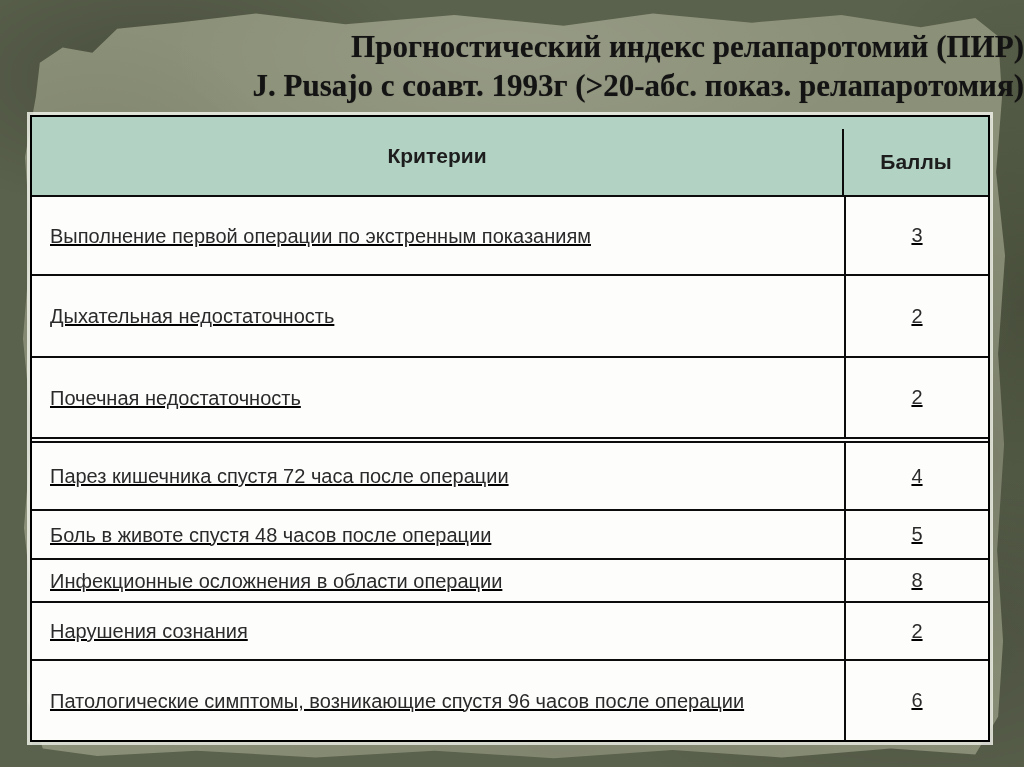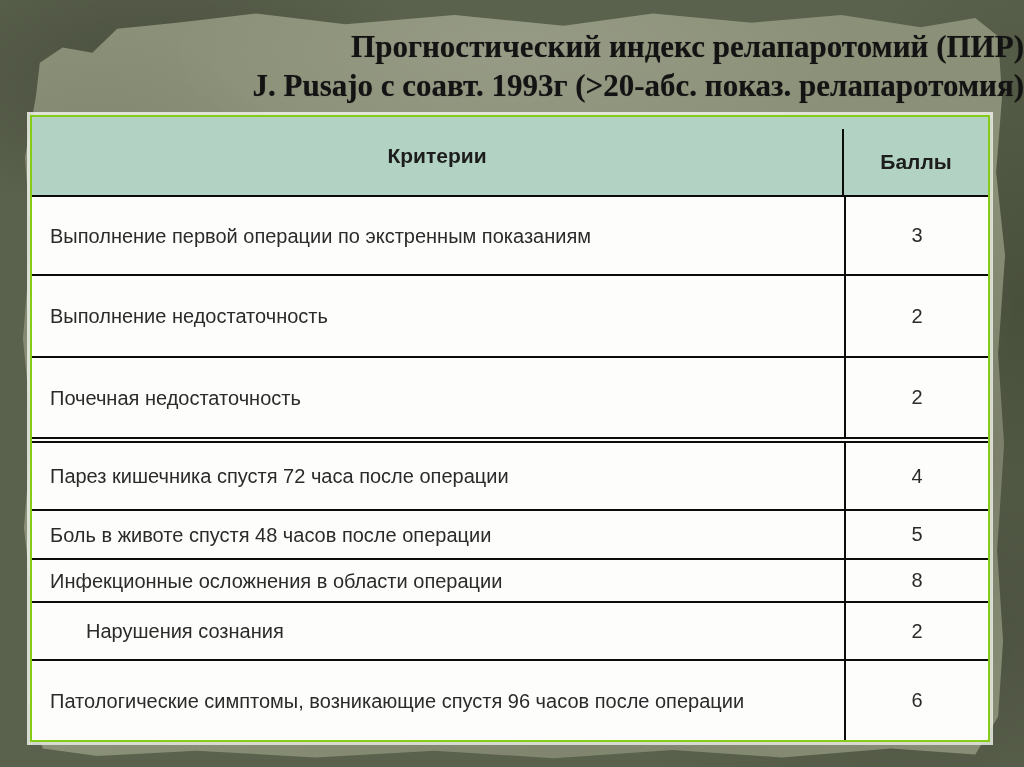--- a/index.html
+++ b/index.html
@@ -33,46 +33,46 @@
     );
   }
   .title{
     position:absolute;left:0;top:27px;width:1024px;text-align:right;
     font-family:"Liberation Serif", serif;font-weight:bold;
     font-size:31px;line-height:39px;color:#131313;
     text-shadow:0 0 1px rgba(0,0,0,0.35);
   }
   .score-table{
     position:absolute;left:30px;top:115px;width:956px;
-    border:2px solid #84cc16;
+    border:2px solid #000000;
     outline:3px solid rgba(238,241,231,0.85);
     background:#0f766e;
     box-shadow:2px 3px 0 rgba(0,0,0,0.35);
   }
   .thead{
     display:flex;height:78px;background:#b2d3c4;
     border-bottom:2px solid #0c0c0c;
   }
   .th{
     display:flex;align-items:center;justify-content:center;
     font-weight:bold;font-size:21px;color:#1d1d1d;
   }
   .th-criteria{flex:1;}
   .th-score{width:144px;border-left:2px solid #0c0c0c;margin-top:12px;}
   #rows{background:#dfe7dc;}
-  .row{display:flex;background:#fdfdfc;box-sizing:border-box;}
+  .row{display:flex;background:#fdfdfc;box-sizing:border-box;text-decoration:underline;}
   .row + .row{border-top:2px solid #0c0c0c;}
   .row.section-start{border-top:6px double #0c0c0c;gap:20px;}
   .row:nth-child(1){height:77px;}
   .row:nth-child(2){height:82px;}
   .row:nth-child(3){height:81px;}
   .row:nth-child(4){height:72px;}
   .row:nth-child(5){height:49px;}
   .row:nth-child(6){height:43px;}
-  .row:nth-child(7){height:58px;padding-left:36px;}
+  .row:nth-child(7){height:58px;}
   .row:nth-child(8){height:81px;text-align:right;}
   .td{display:flex;align-items:center;font-size:20px;color:#2b2b2b;box-sizing:border-box;}
   .td-criteria{flex:1;padding-left:18px;line-height:26px;}
   .td-criteria span{display:inline-block;max-width:700px;}
   .td-score{width:144px;border-left:2px solid #0c0c0c;justify-content:center;}
 </style>
 </head>
 <body>
 
 <div class="paper"></div>
@@ -91,21 +91,21 @@
       <div class="row">
         <div class="td td-criteria">
           <span>Выполнение первой операции по экстренным показаниям</span>
         </div>
         <div class="td td-score">
           <span>3</span>
         </div>
       </div>
       <div class="row">
         <div class="td td-criteria">
-          <span>Выполнение недостаточность</span>
+          <span>Дыхательная недостаточность</span>
         </div>
         <div class="td td-score">
           <span>2</span>
         </div>
       </div>
       <div class="row">
         <div class="td td-criteria">
           <span>Почечная недостаточность</span>
         </div>
         <div class="td td-score">

